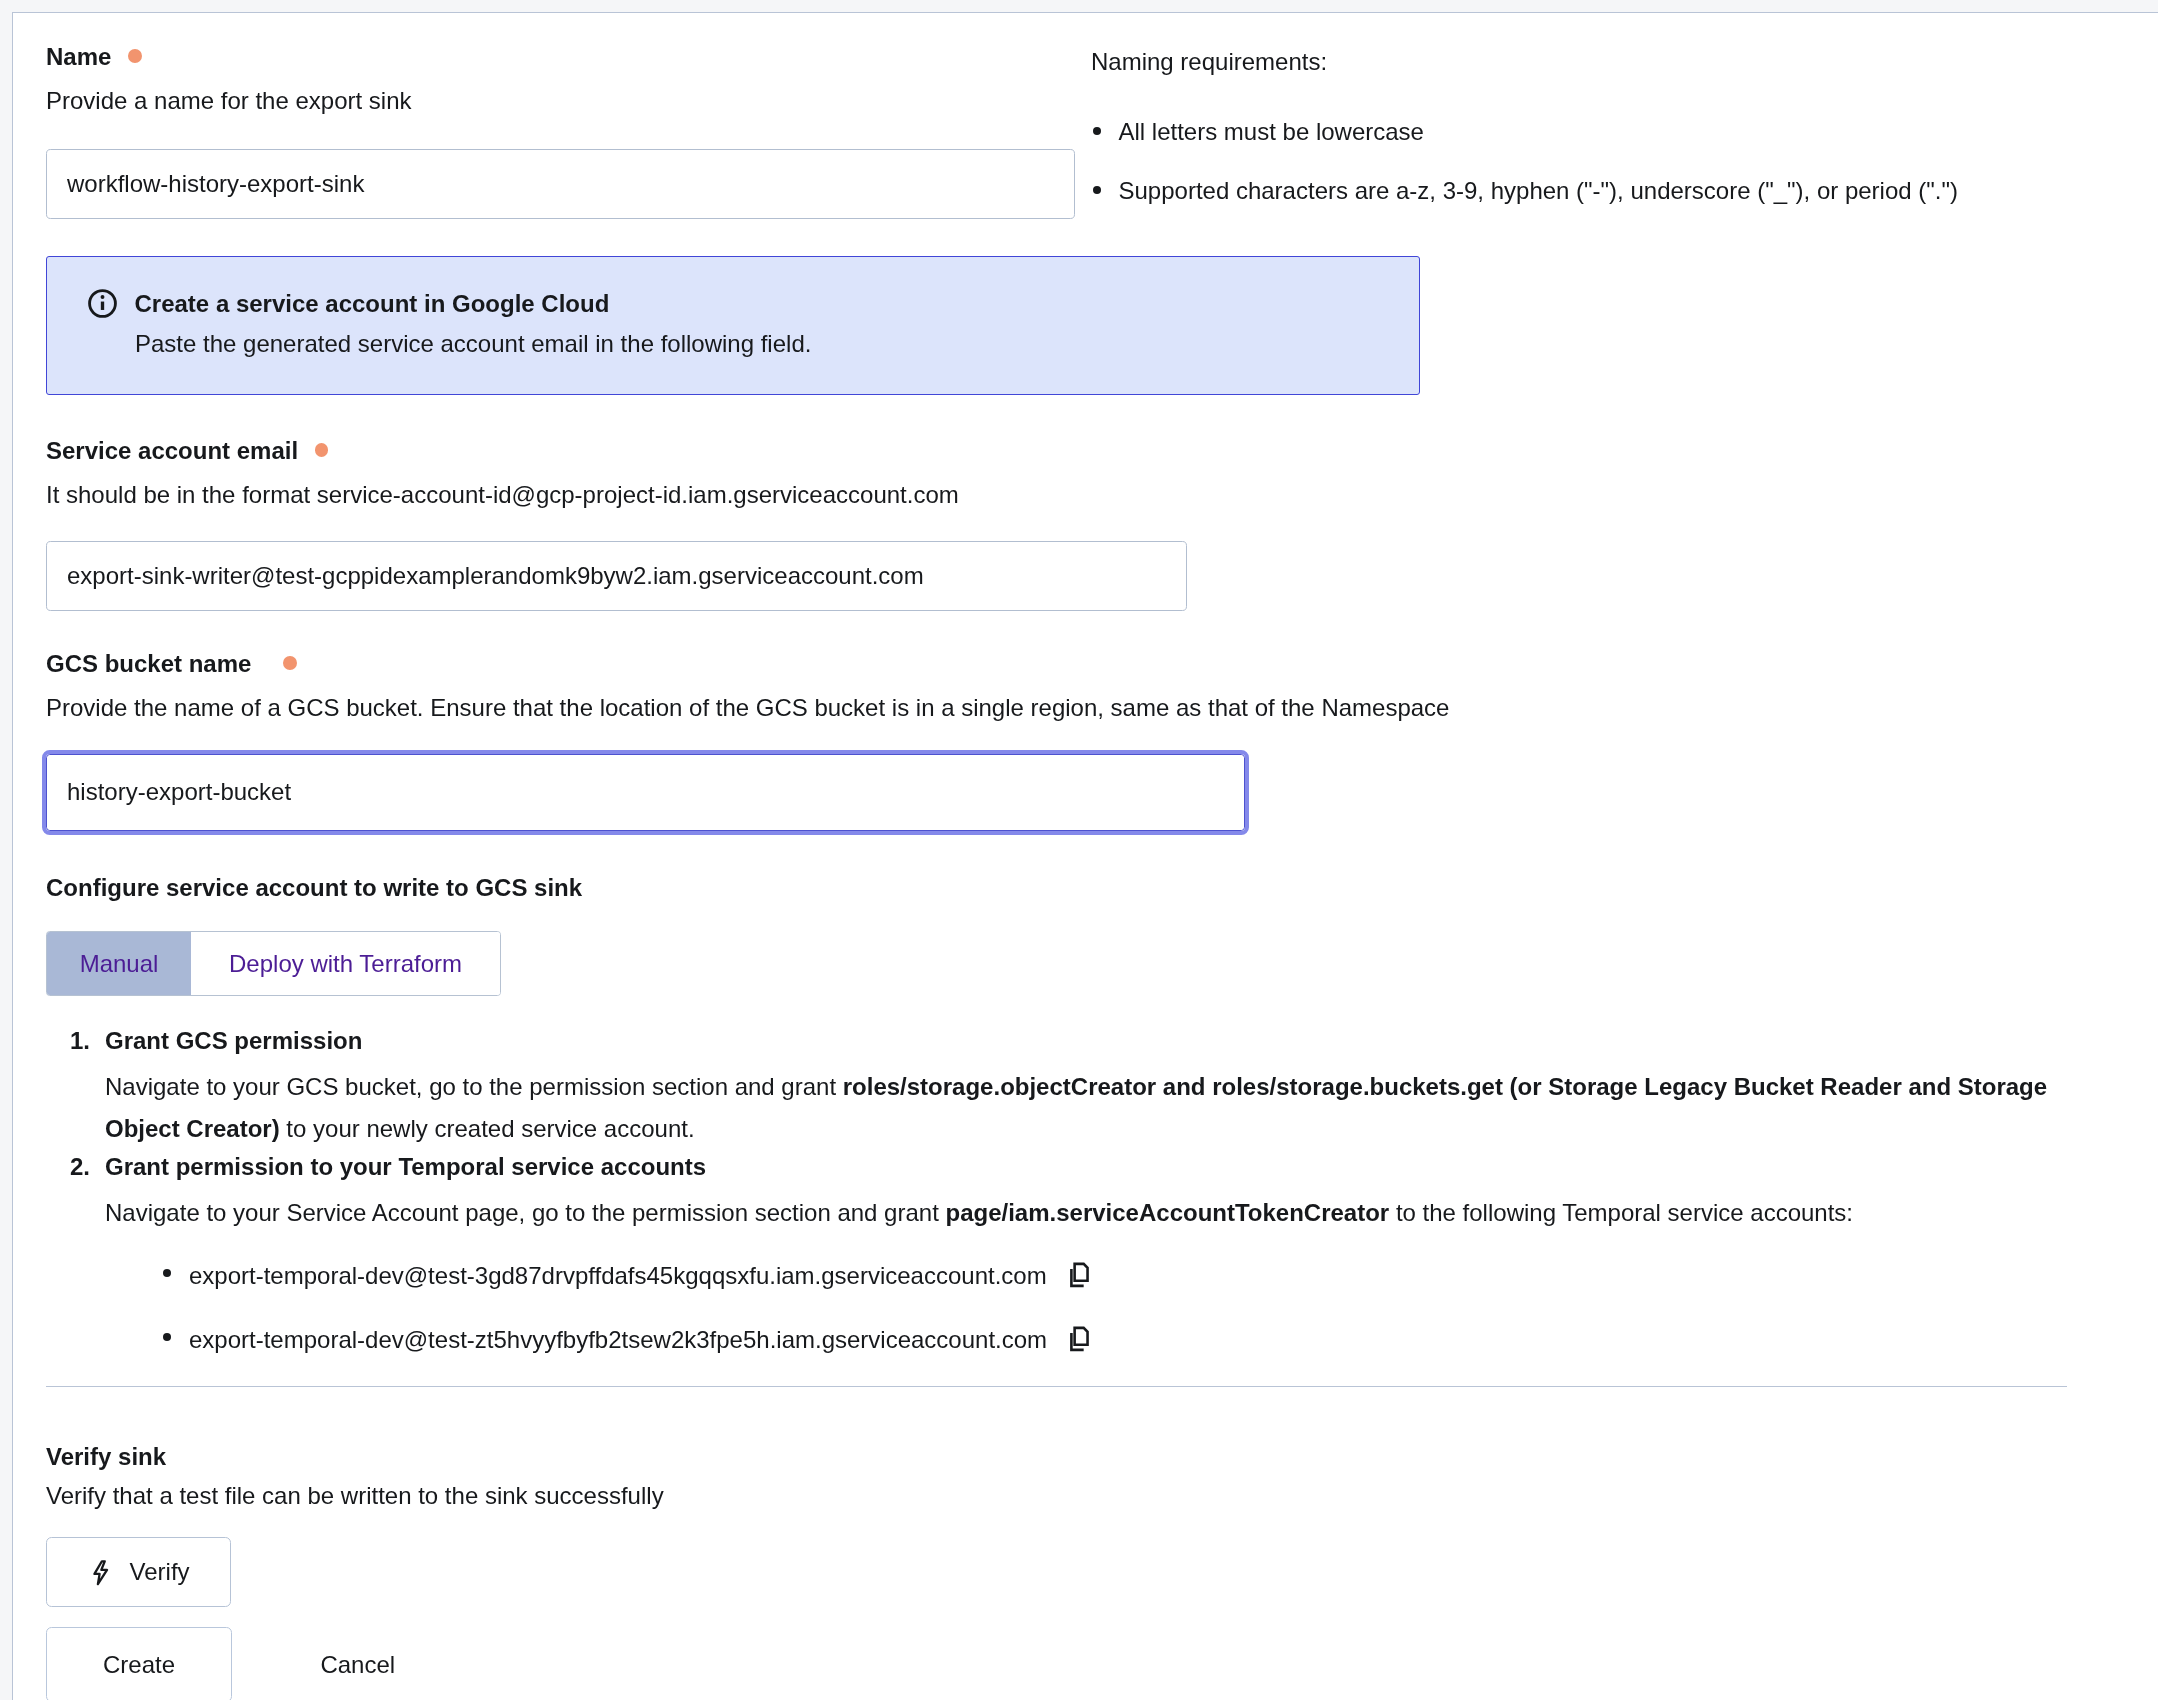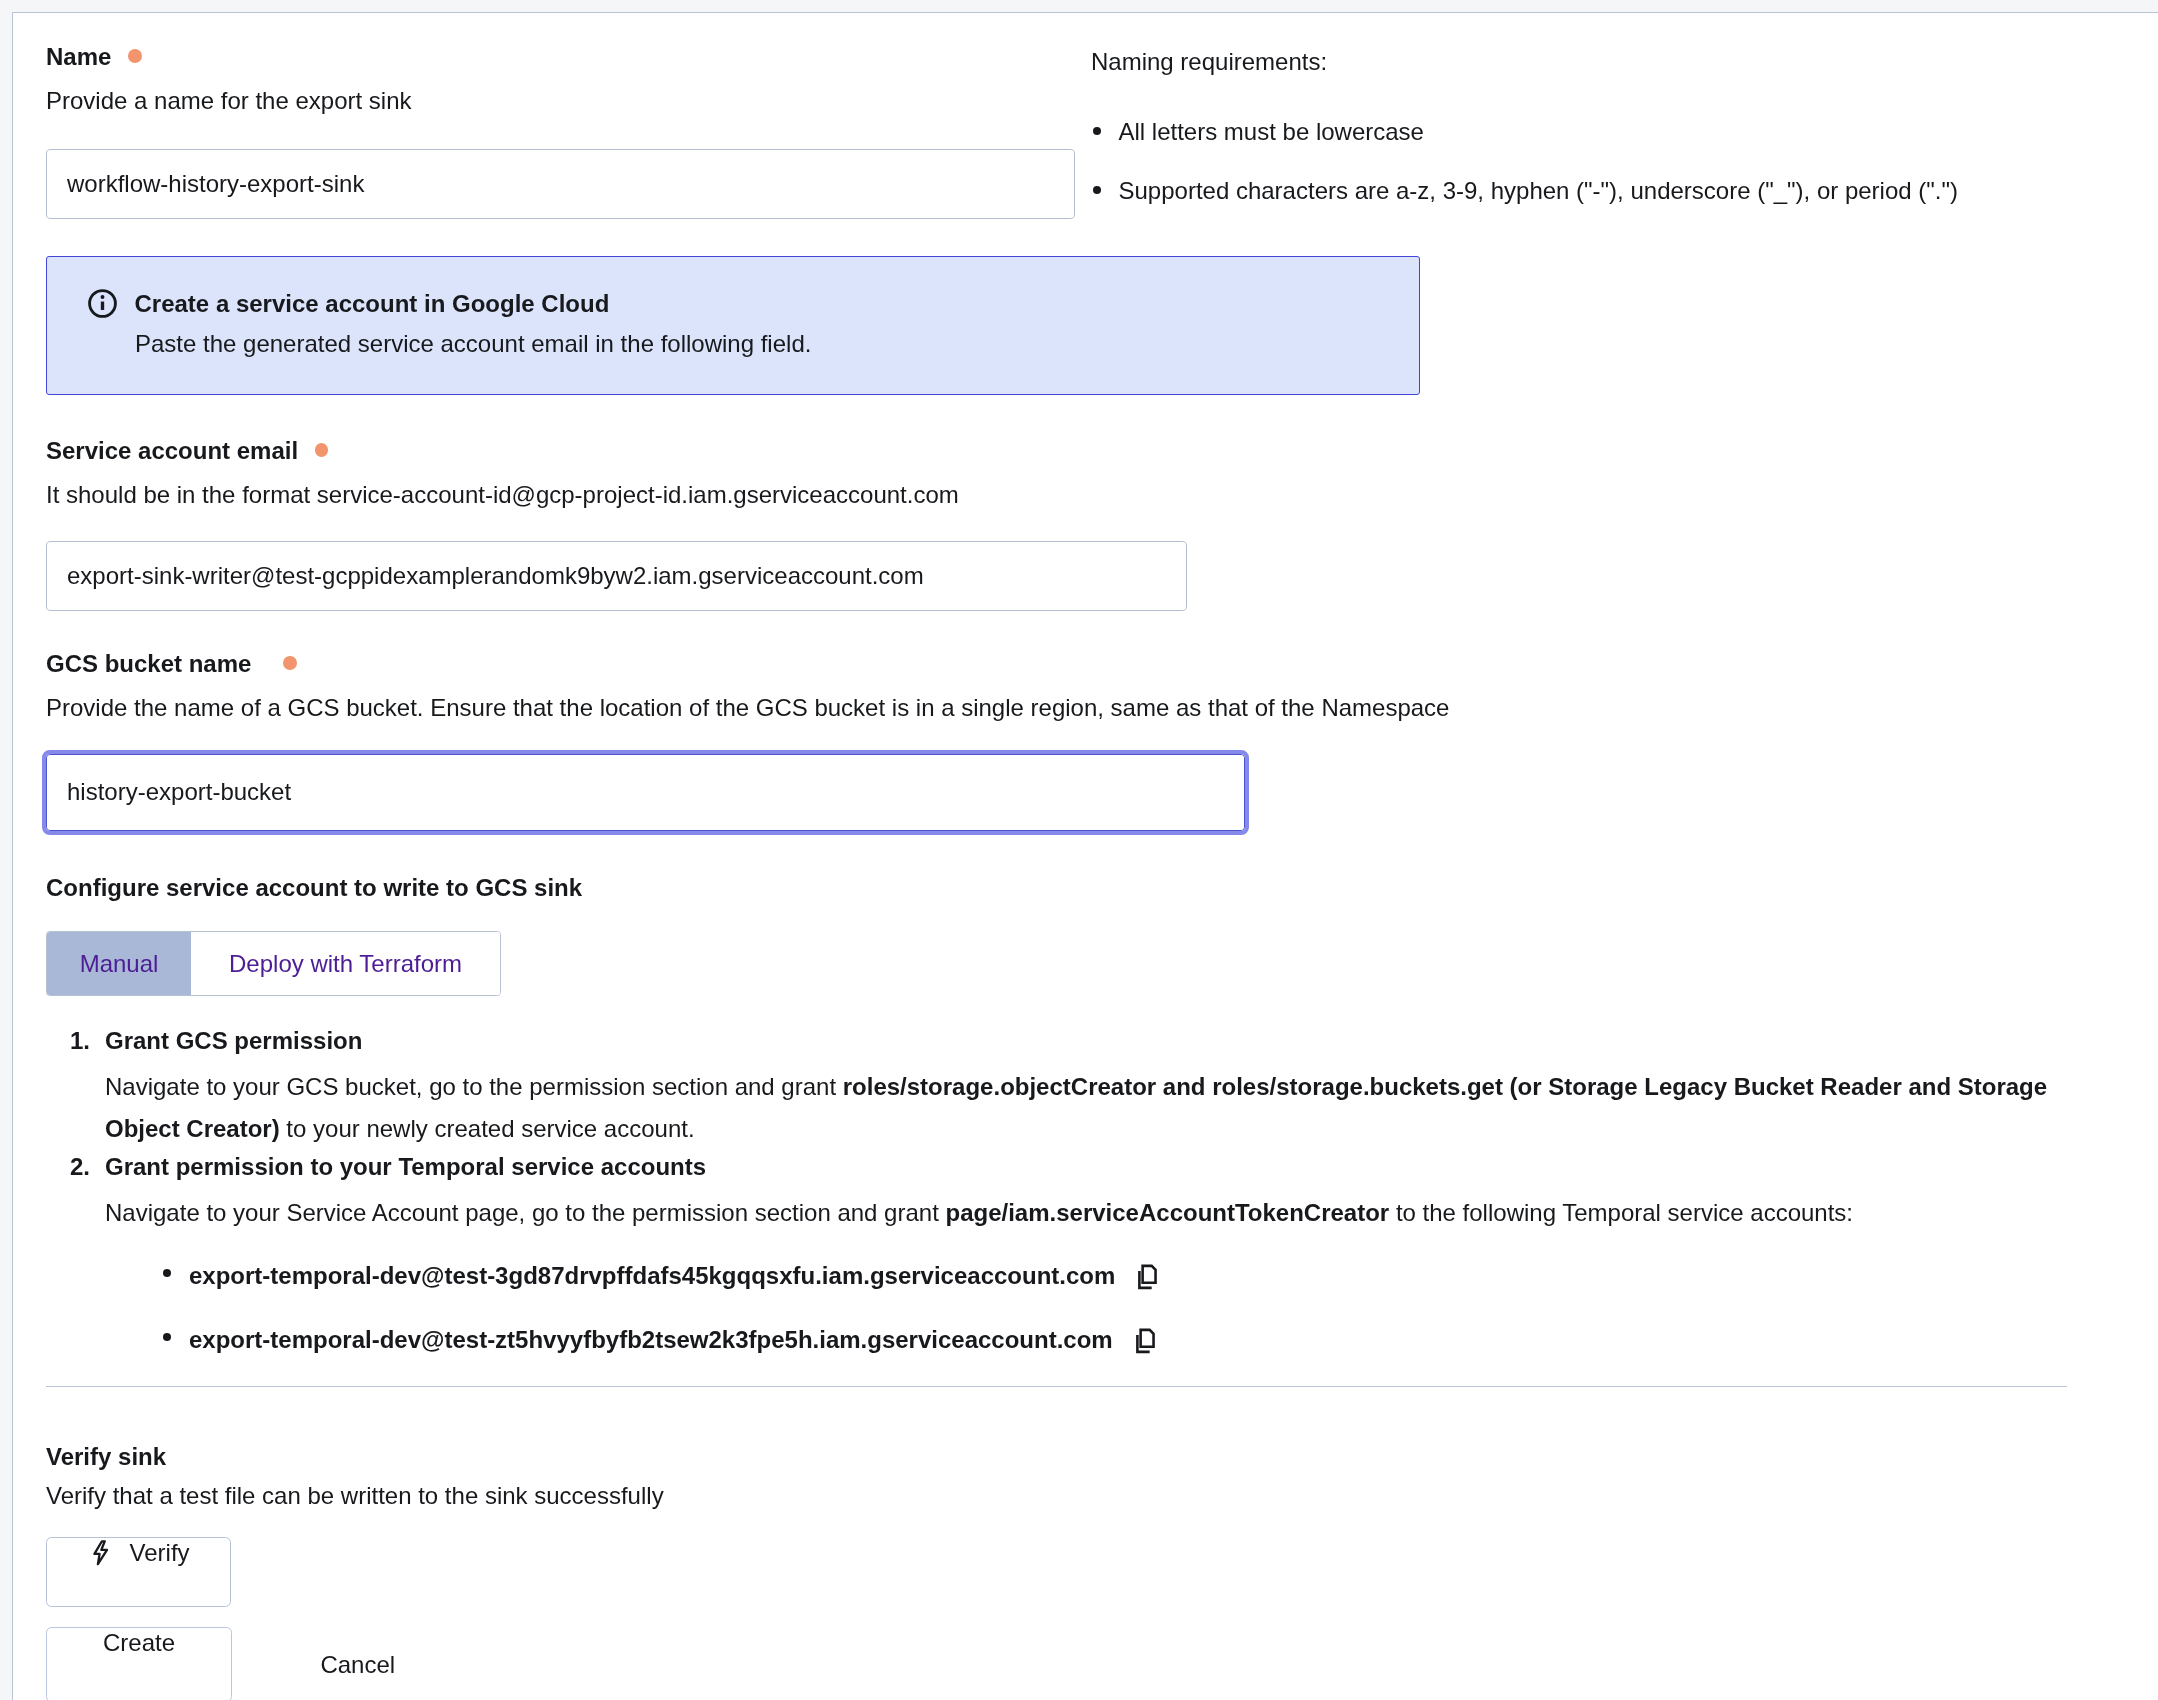--- a/index.html
+++ b/index.html
@@ -68,27 +68,27 @@
   .tab.active { background:#a9b8d6; }
   .tab-manual { width:144px; }
   .tab-terraform { width:309px; }
   .steps { list-style:none; margin:27.5px 0 0 0; padding:0 0 0 24px; }
   .step-title { font-weight:700; font-size:24px; line-height:33px; }
   .step-num { display:inline-block; width:35px; font-weight:700; }
   .step-body { margin:9.2px 0 0 35px; font-size:24px; line-height:42px; max-width:2002px; }
   .b { font-weight:700; }
   .step2 { margin-top:0; }
   .acct-list { list-style:none; margin:24px 0 0 0; padding:0 0 0 119px; }
-  .acct-list li { position:relative; line-height:35px; margin-bottom:29px; display:flex; align-items:flex-end; gap:16px;font-weight:bold; }
+  .acct-list li { position:relative; line-height:35px; margin-bottom:29px; display:flex; align-items:center; gap:16px; }
   .copy-btn { background:none; border:none; padding:0; cursor:pointer; display:inline-flex; align-items:center; }
   .divider { border:none; border-top:1.8px solid #b9c4d6; margin:24px 46px 0 0; }
   .verify-title { font-weight:700; font-size:24px; line-height:33px; margin-top:53px; }
   .verify-desc { margin-top:7.3px; font-size:24px; line-height:31px; }
   .btn {
-    display:inline-flex; align-items:flex-start; justify-content:center; gap:14.7px;
+    display:inline-flex; align-items:center; justify-content:center; gap:14.7px;
     background:#fff; border:1.8px solid #b6c3d6; border-radius:5.5px;
     font-family:"Liberation Sans", sans-serif; font-size:24px; color:#17191c; cursor:pointer;
   }
   .verify-btn { margin-top:26px; width:185px; height:70px; }
   .actions { display:flex; align-items:center; margin-top:20px; gap:70px; }
   .create-btn { width:186px; height:75px; border-color:#b9c7dc; }
   .cancel-btn { background:none; border:none; font-family:"Liberation Sans", sans-serif;
     font-size:24px; color:#17191c; cursor:pointer; padding:0 18.4px; }
   svg { display:block; }
 </style>

